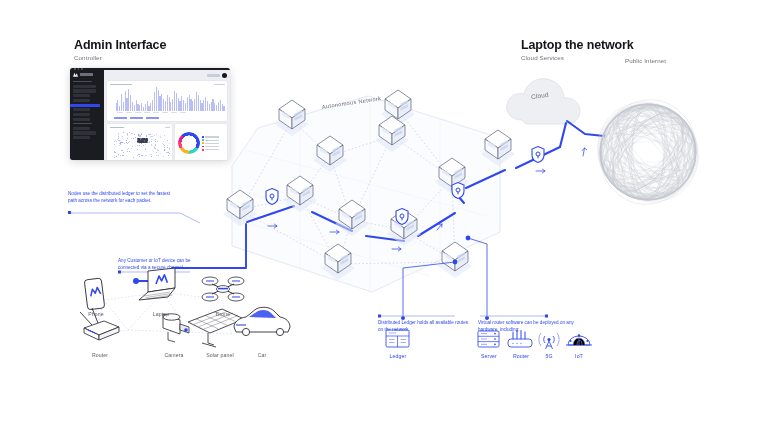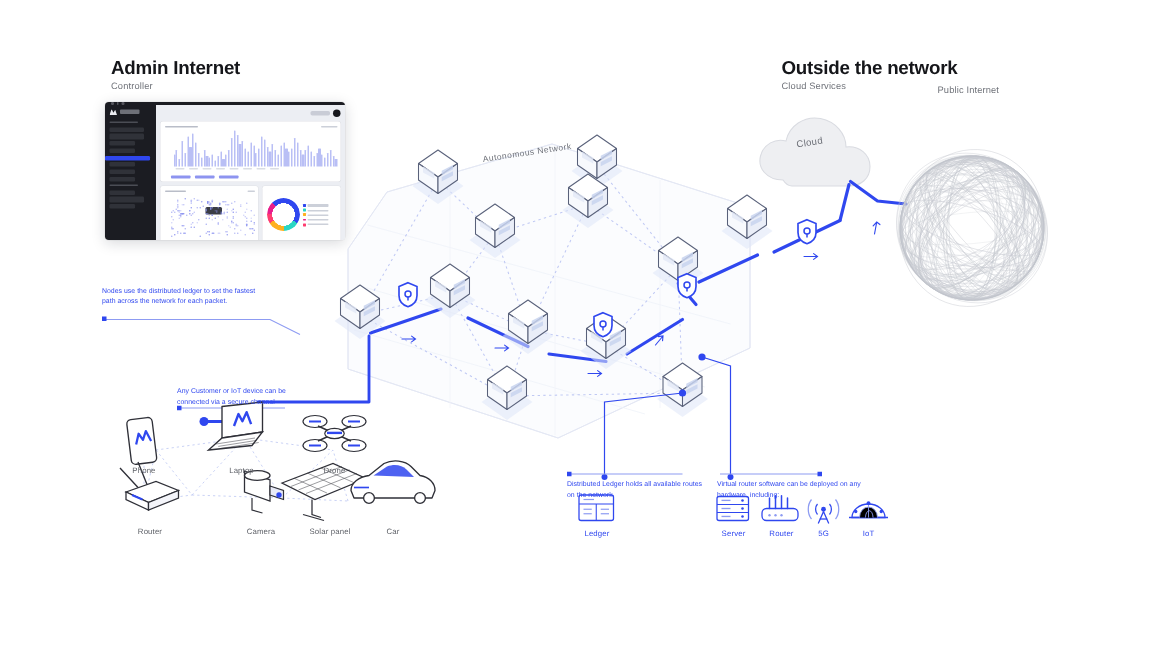--- a/index.html
+++ b/index.html
@@ -68,21 +68,21 @@
   .cloudtx{font-size:6.4px;color:#6d7078;transform:rotate(-9deg);letter-spacing:.2px;}
 
   svg{display:block;overflow:visible;}
 </style>
 </head>
 <body>
 
 <div class="stage">
 
   <div class="abs" style="left:74px;top:38px;">
-    <div class="h-title">Admin Internet</div>
+    <div class="h-title">Admin Interface</div>
   </div>
   <div class="abs" style="left:74px;top:54px;">
     <div class="h-sub">Controller</div>
   </div>
 
   <div class="abs dash" style="left:70px;top:68px;">
     <div class="dash-top">
       <span class="dot"></span>
       <span class="dot"></span>
       <span class="dot"></span>
@@ -387,21 +387,21 @@
                   <span></span>
                 </div>
             </div>
           </div>
         </div>
       </div>
     </div>
   </div>
 
   <div class="abs" style="left:521px;top:38px;">
-    <div class="h-title">Outside the network</div>
+    <div class="h-title">Laptop the network</div>
   </div>
   <div class="abs" style="left:521px;top:54px;">
     <div class="h-sub">Cloud Services</div>
   </div>
   <div class="abs" style="left:625px;top:57px;">
     <div class="h-sub">Public Internet</div>
   </div>
 
   <svg class="abs" style="left:0;top:0;" width="768" height="432" viewBox="0 0 768 432">
     <defs>

